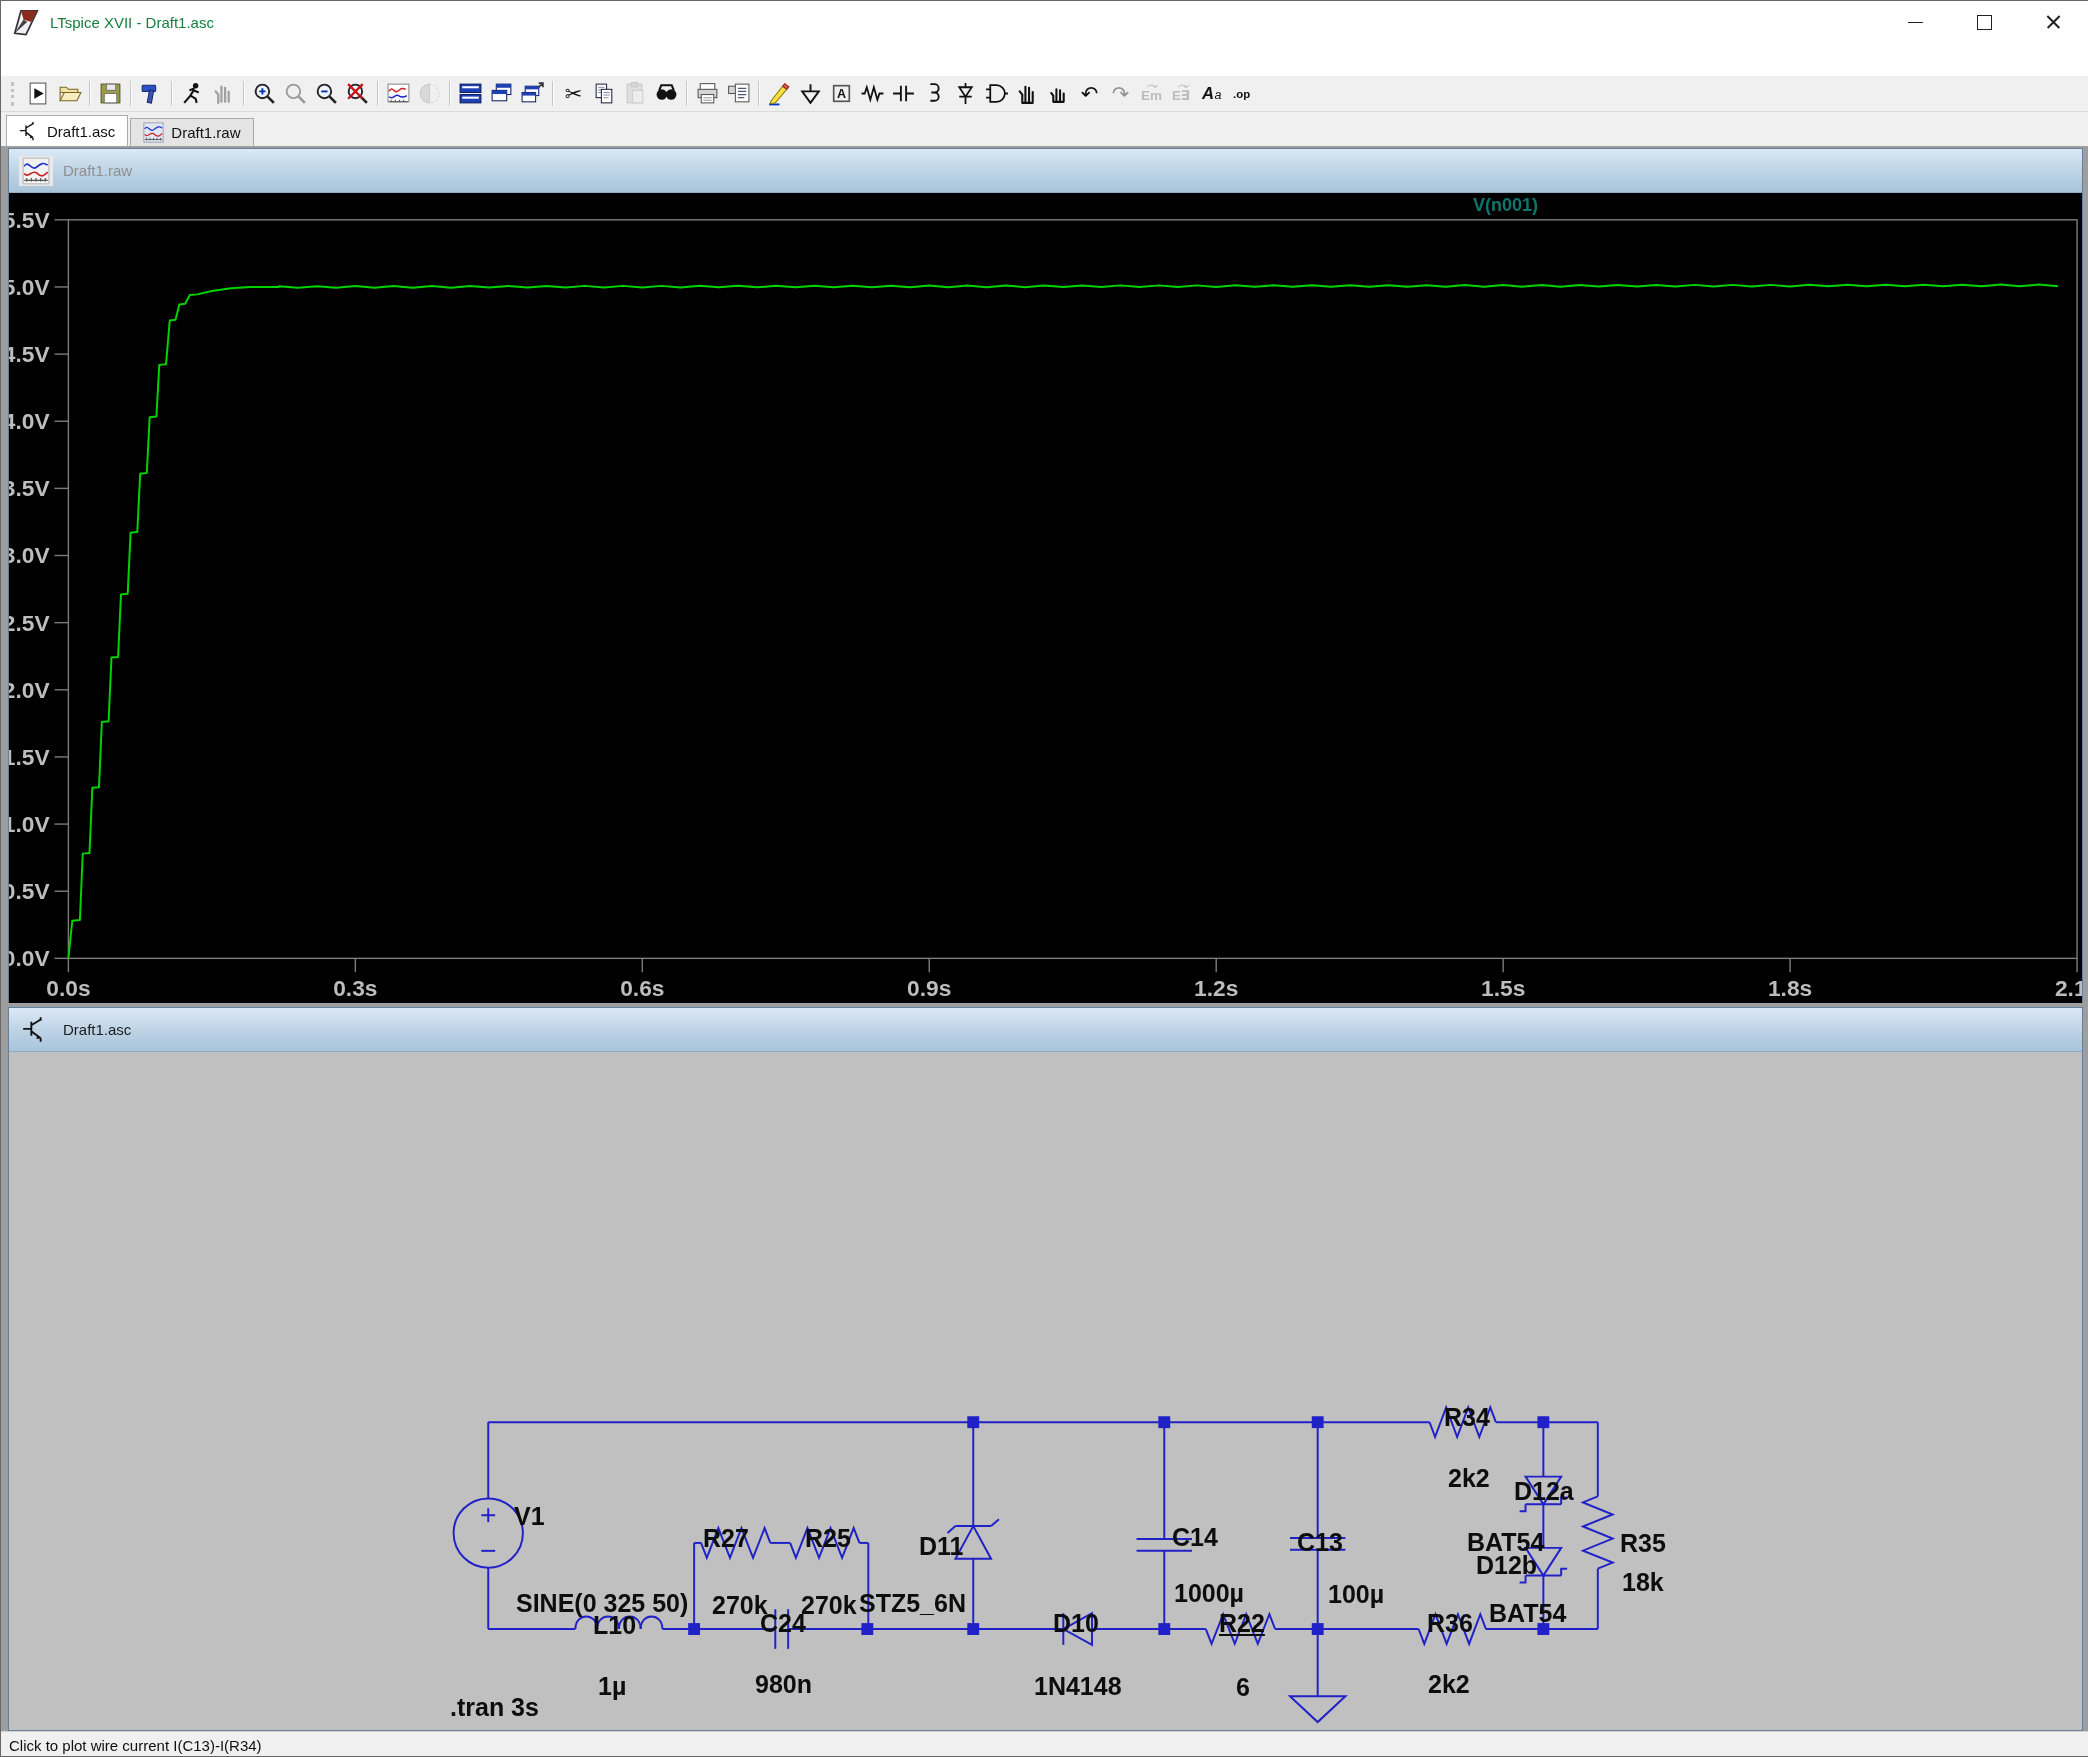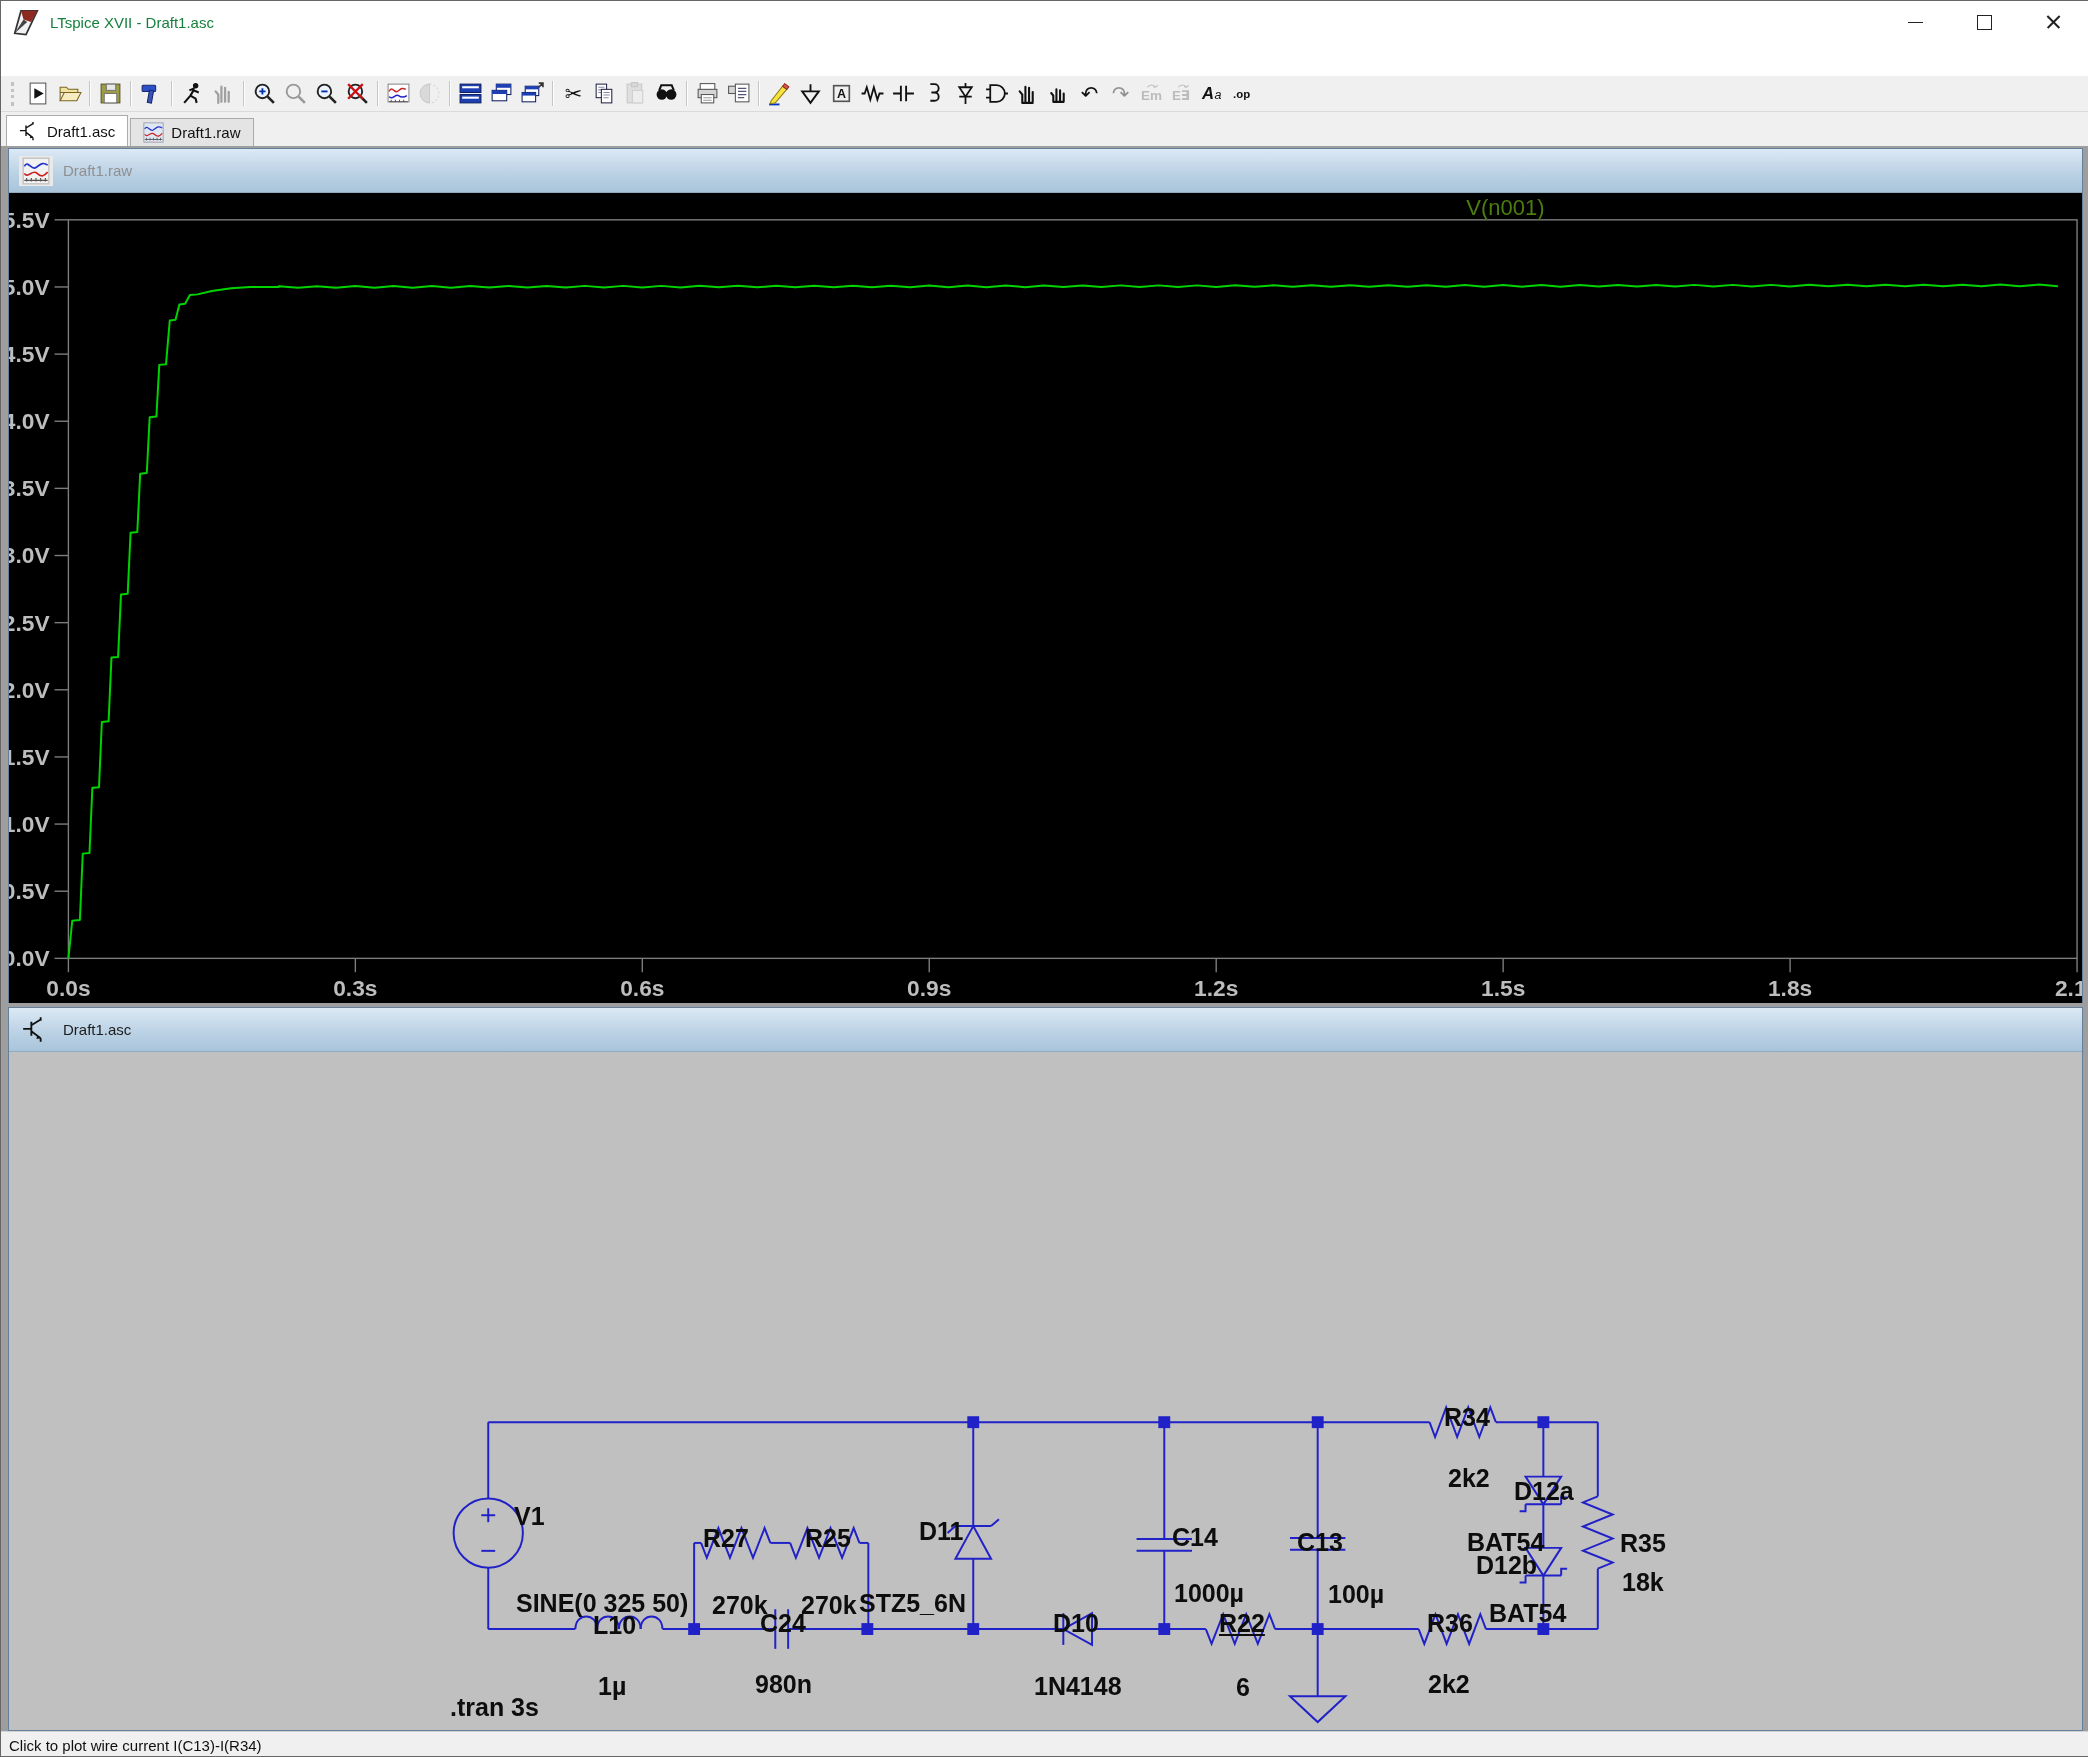--- a/index.html
+++ b/index.html
@@ -34,21 +34,21 @@
   .tab.active{background:#fff;height:31px;}
   .tab svg{width:21px;height:21px;}
   
   .mdi{position:absolute;left:0;top:145px;width:2089px;height:1585px;background:#9e9e9e;}
   .window{position:absolute;border:1px solid #64809a;background:#fff;box-sizing:border-box;}
   .wtitle{height:44px;background:linear-gradient(#dce9f5,#bcd2e5 55%,#a9c4da);display:flex;align-items:center;gap:10px;padding-left:10px;font-size:15px;border-bottom:1px solid #8fabc2;box-sizing:border-box;}
   .wtitle svg{width:32px;height:28px;background:#e9e9e9;padding:1px;}
   #plot-window{left:7px;top:2px;width:2075px;height:855px;}
   #plot-window .wtitle{color:#8f8f8f;}
   #plot-content{position:relative;width:2073px;height:810px;background:#000;overflow:hidden;}
-  #plot-legend{position:absolute;left:1432px;top:2px;width:129px;text-align:center;font-size:22px;font-weight:normal;color:#4d7c0f;}
+  #plot-legend{position:absolute;left:1432px;top:2px;width:129px;text-align:center;font-size:18px;font-weight:bold;color:#0f766e;}
   #plot-svg{position:absolute;left:0;top:0;}
   #plot-svg text{font-family:"Liberation Sans","DejaVu Sans",sans-serif;font-size:23px;font-weight:bold;fill:#bdbdbd;}
   #schem-window{left:7px;top:861px;width:2075px;height:724px;}
   #schem-window .wtitle{color:#1c1c1c;}
   #schem-window .wtitle svg{background:transparent;}
   #schem-content{position:relative;width:2073px;height:678px;background:#c0c0c0;overflow:hidden;}
   #schem-svg{position:absolute;left:0;top:0;}
   .slabel{position:absolute;font-size:25px;font-weight:bold;color:#0d0d0d;line-height:1.05;white-space:pre;margin-top:23px;}
   
   .statusbar{position:absolute;left:0;top:1730px;width:100%;height:28px;background:#f0f0f0;border-top:1px solid #d2d2d2;display:flex;align-items:center;padding-left:8px;font-size:15px;color:#101010;box-sizing:border-box;}
@@ -490,21 +490,21 @@
             <div class="slabel" style="left: 505px; top: 428px;">V1</div>
             <div class="slabel" style="left: 507px; top: 515px;">SINE(0 325 50)</div>
             <div class="slabel" style="left: 584px; top: 537px;">L10</div>
             <div class="slabel" style="left: 589px; top: 598px;">1µ</div>
             <div class="slabel" style="left: 694px; top: 450px;">R27</div>
             <div class="slabel" style="left: 703px; top: 517px;">270k</div>
             <div class="slabel" style="left: 796px; top: 450px;">R25</div>
             <div class="slabel" style="left: 792px; top: 517px;">270k</div>
             <div class="slabel" style="left: 751px; top: 535px;">C24</div>
             <div class="slabel" style="left: 746px; top: 596px;">980n</div>
-            <div class="slabel" style="left: 910px; top: 443px;">D11</div>
+            <div class="slabel" style="left: 910px; top: 458px;">D11</div>
             <div class="slabel" style="left: 850px; top: 515px;">STZ5_6N</div>
             <div class="slabel" style="left: 1044px; top: 535px;">D10</div>
             <div class="slabel" style="left: 1025px; top: 598px;">1N4148</div>
             <div class="slabel" style="left: 1163px; top: 449px;">C14</div>
             <div class="slabel" style="left: 1165px; top: 505px;">1000µ</div>
             <div class="slabel" style="left: 1210px; top: 535px; text-decoration: underline;">R22</div>
             <div class="slabel" style="left: 1227px; top: 599px;">6</div>
             <div class="slabel" style="left: 1288px; top: 454px; text-align: center;">C13</div>
             <div class="slabel" style="left: 1319px; top: 506px;">100µ</div>
             <div class="slabel" style="left: 1435px; top: 329px;">R34</div>

